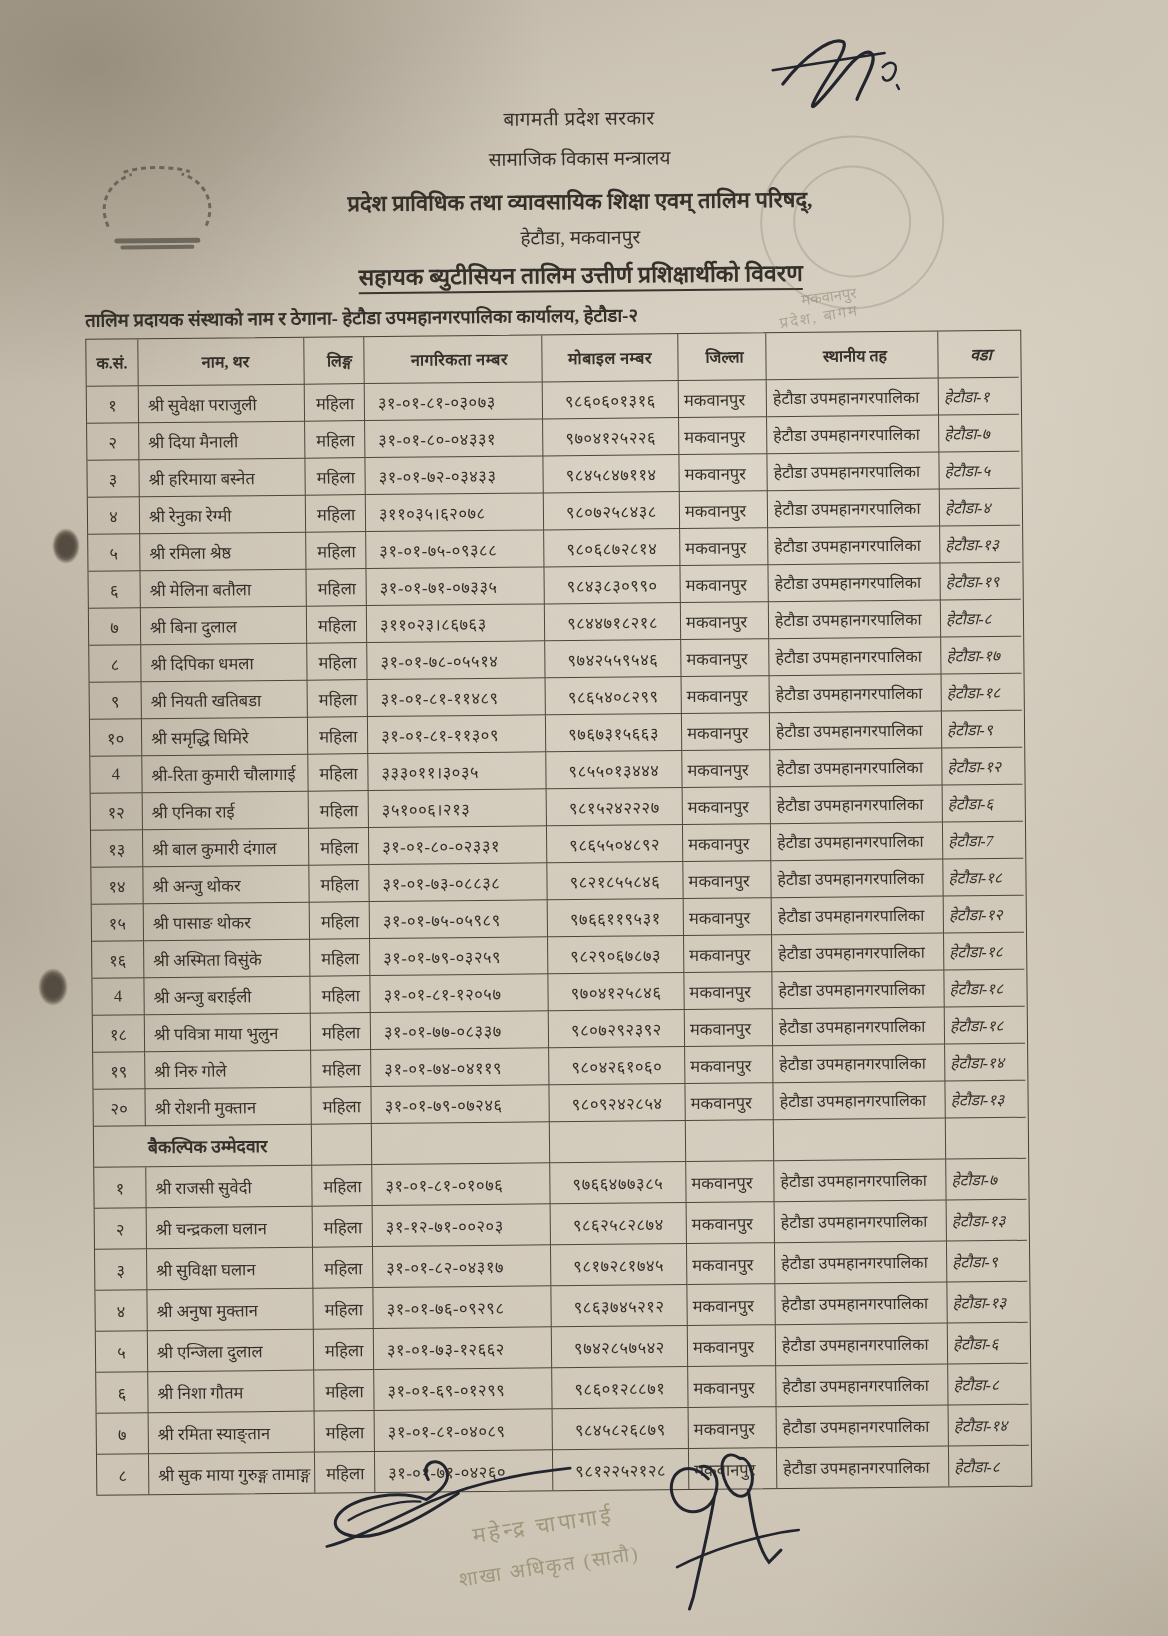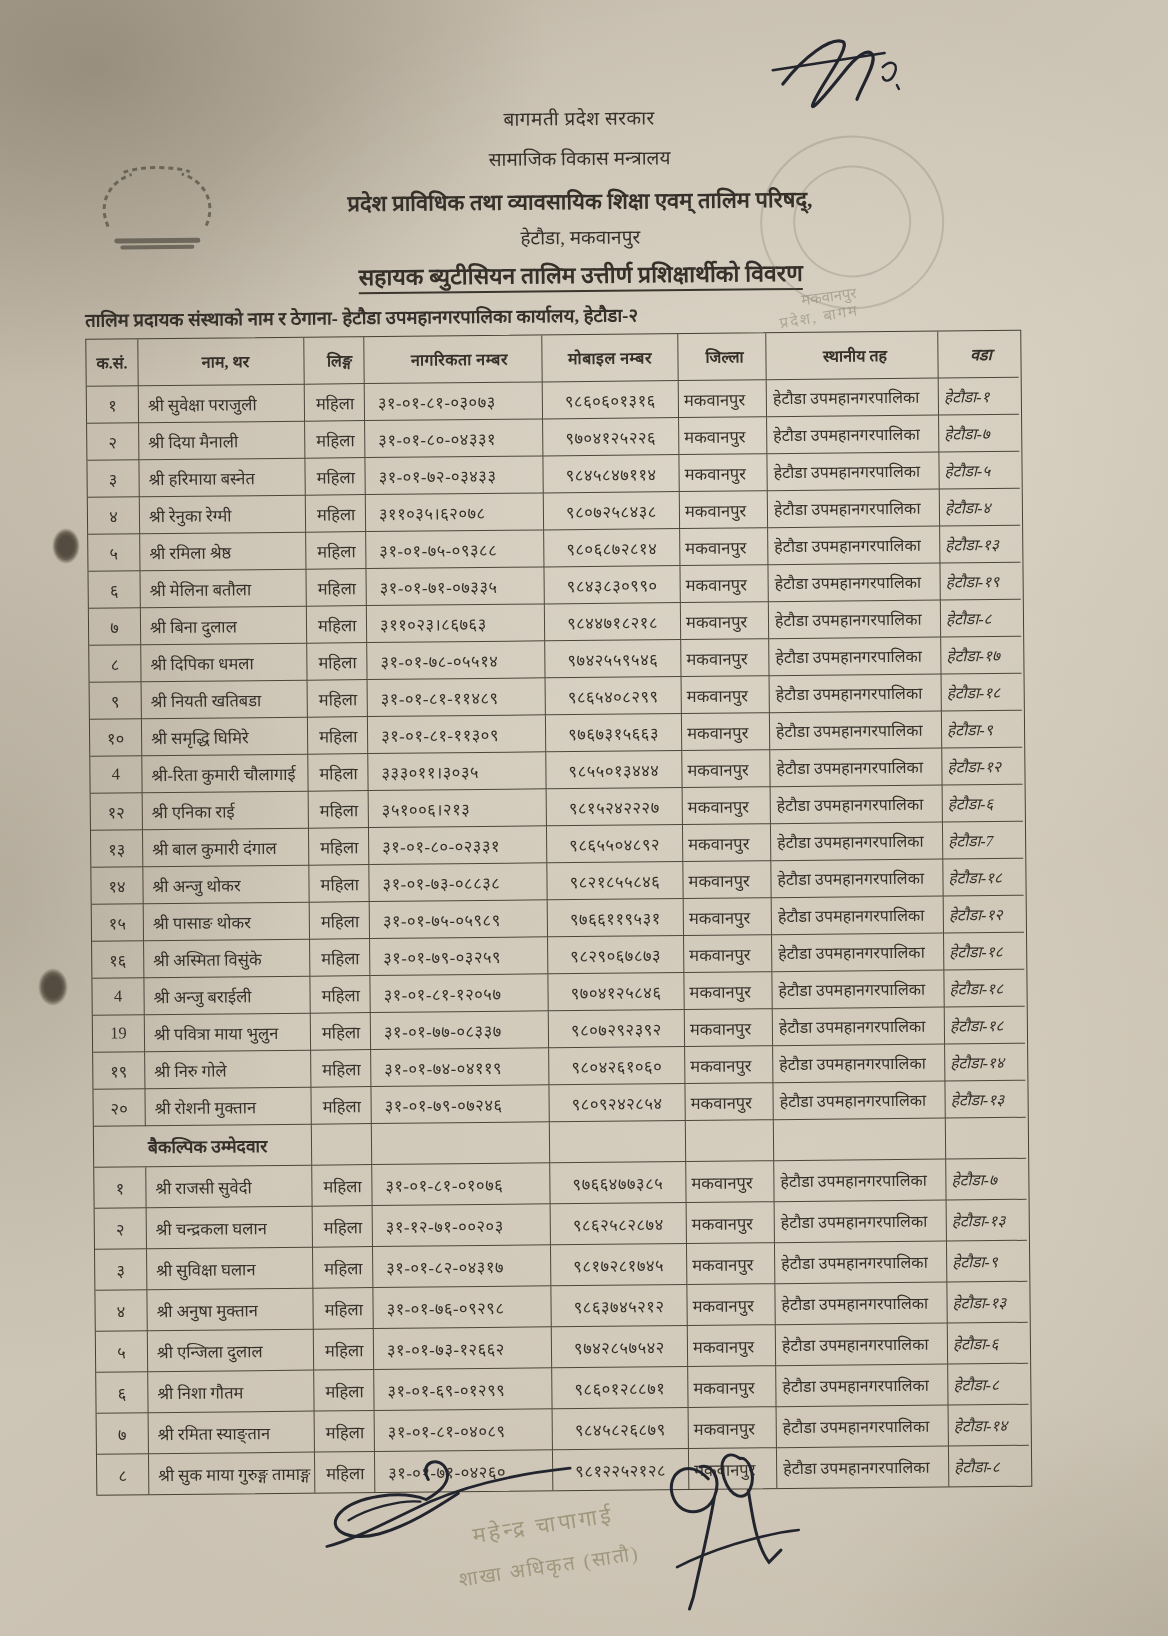--- a/index.html
+++ b/index.html
@@ -295,21 +295,21 @@
         <div class="cell c-sn">4</div>
         <div class="cell c-name">श्री अन्जु बराईली</div>
         <div class="cell c-gender">महिला</div>
         <div class="cell c-citizenship">३१-०१-८१-१२०५७</div>
         <div class="cell c-mobile">९७०४१२५८४६</div>
         <div class="cell c-district">मकवानपुर</div>
         <div class="cell c-local">हेटौडा उपमहानगरपालिका</div>
         <div class="cell c-ward">हेटौडा-१८</div>
       </div>
       <div class="trow main">
-        <div class="cell c-sn">19</div>
+        <div class="cell c-sn">१८</div>
         <div class="cell c-name">श्री पवित्रा माया भुलुन</div>
         <div class="cell c-gender">महिला</div>
         <div class="cell c-citizenship">३१-०१-७७-०८३३७</div>
         <div class="cell c-mobile">९८०७२९२३९२</div>
         <div class="cell c-district">मकवानपुर</div>
         <div class="cell c-local">हेटौडा उपमहानगरपालिका</div>
         <div class="cell c-ward">हेटौडा-१८</div>
       </div>
       <div class="trow main">
         <div class="cell c-sn">१९</div>

